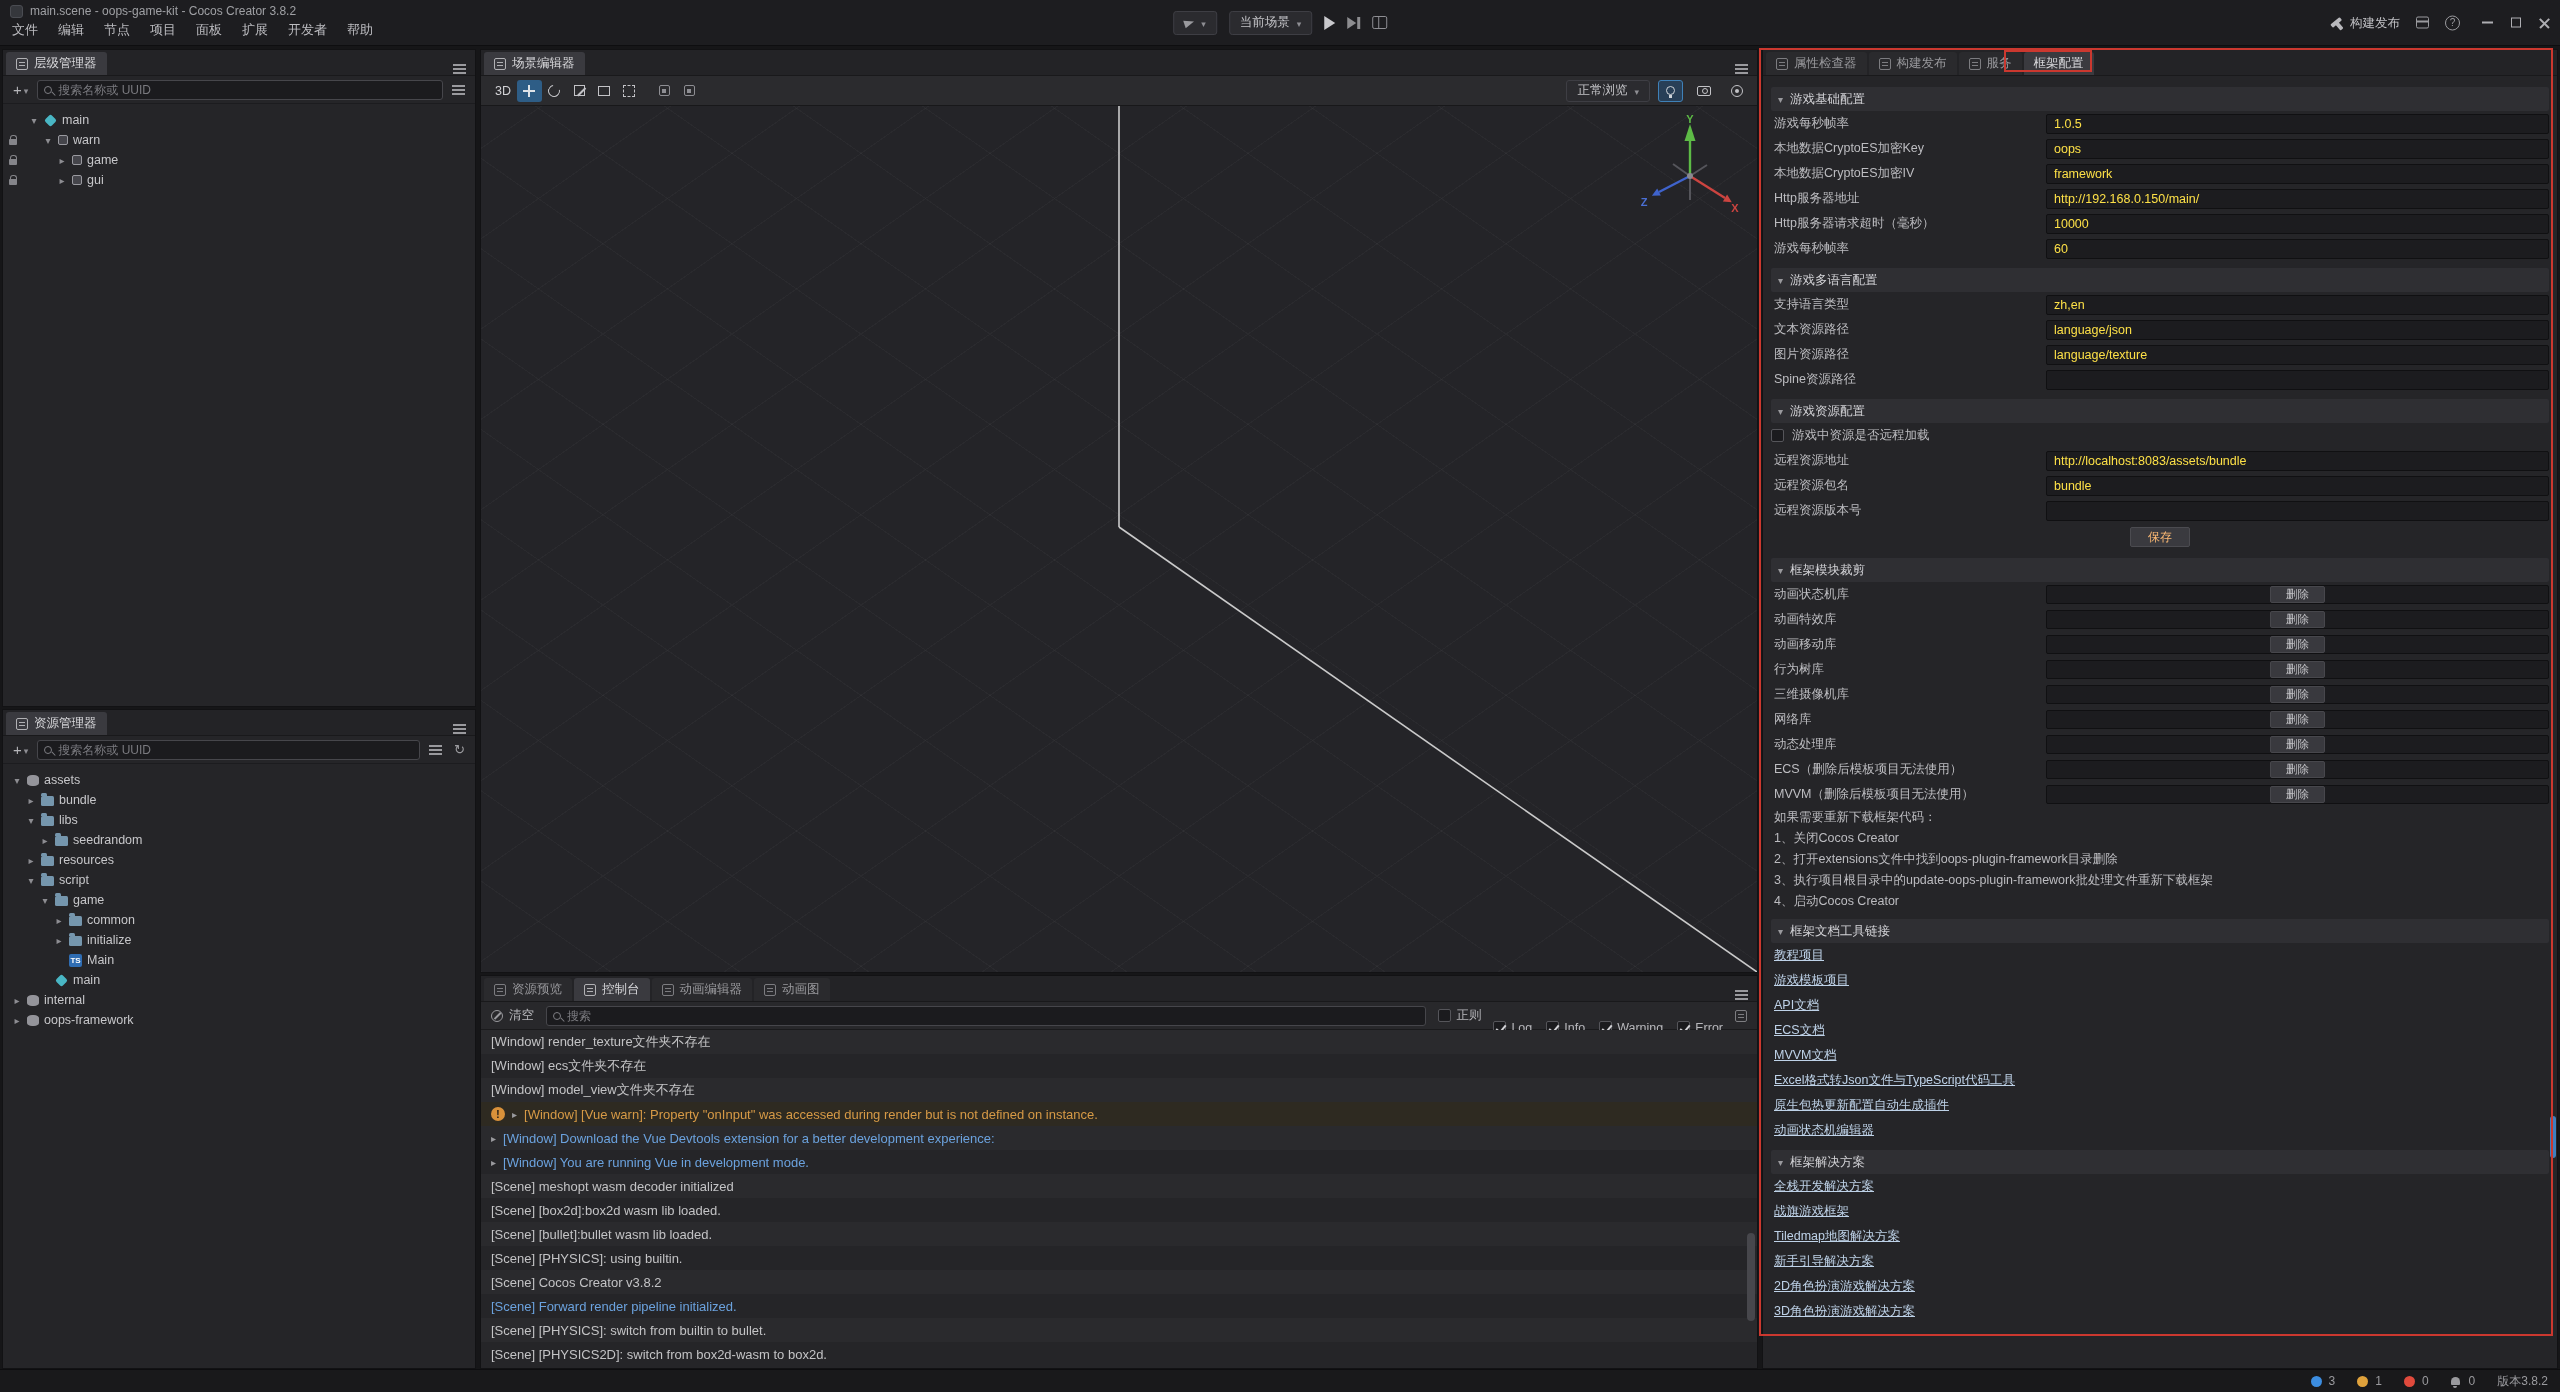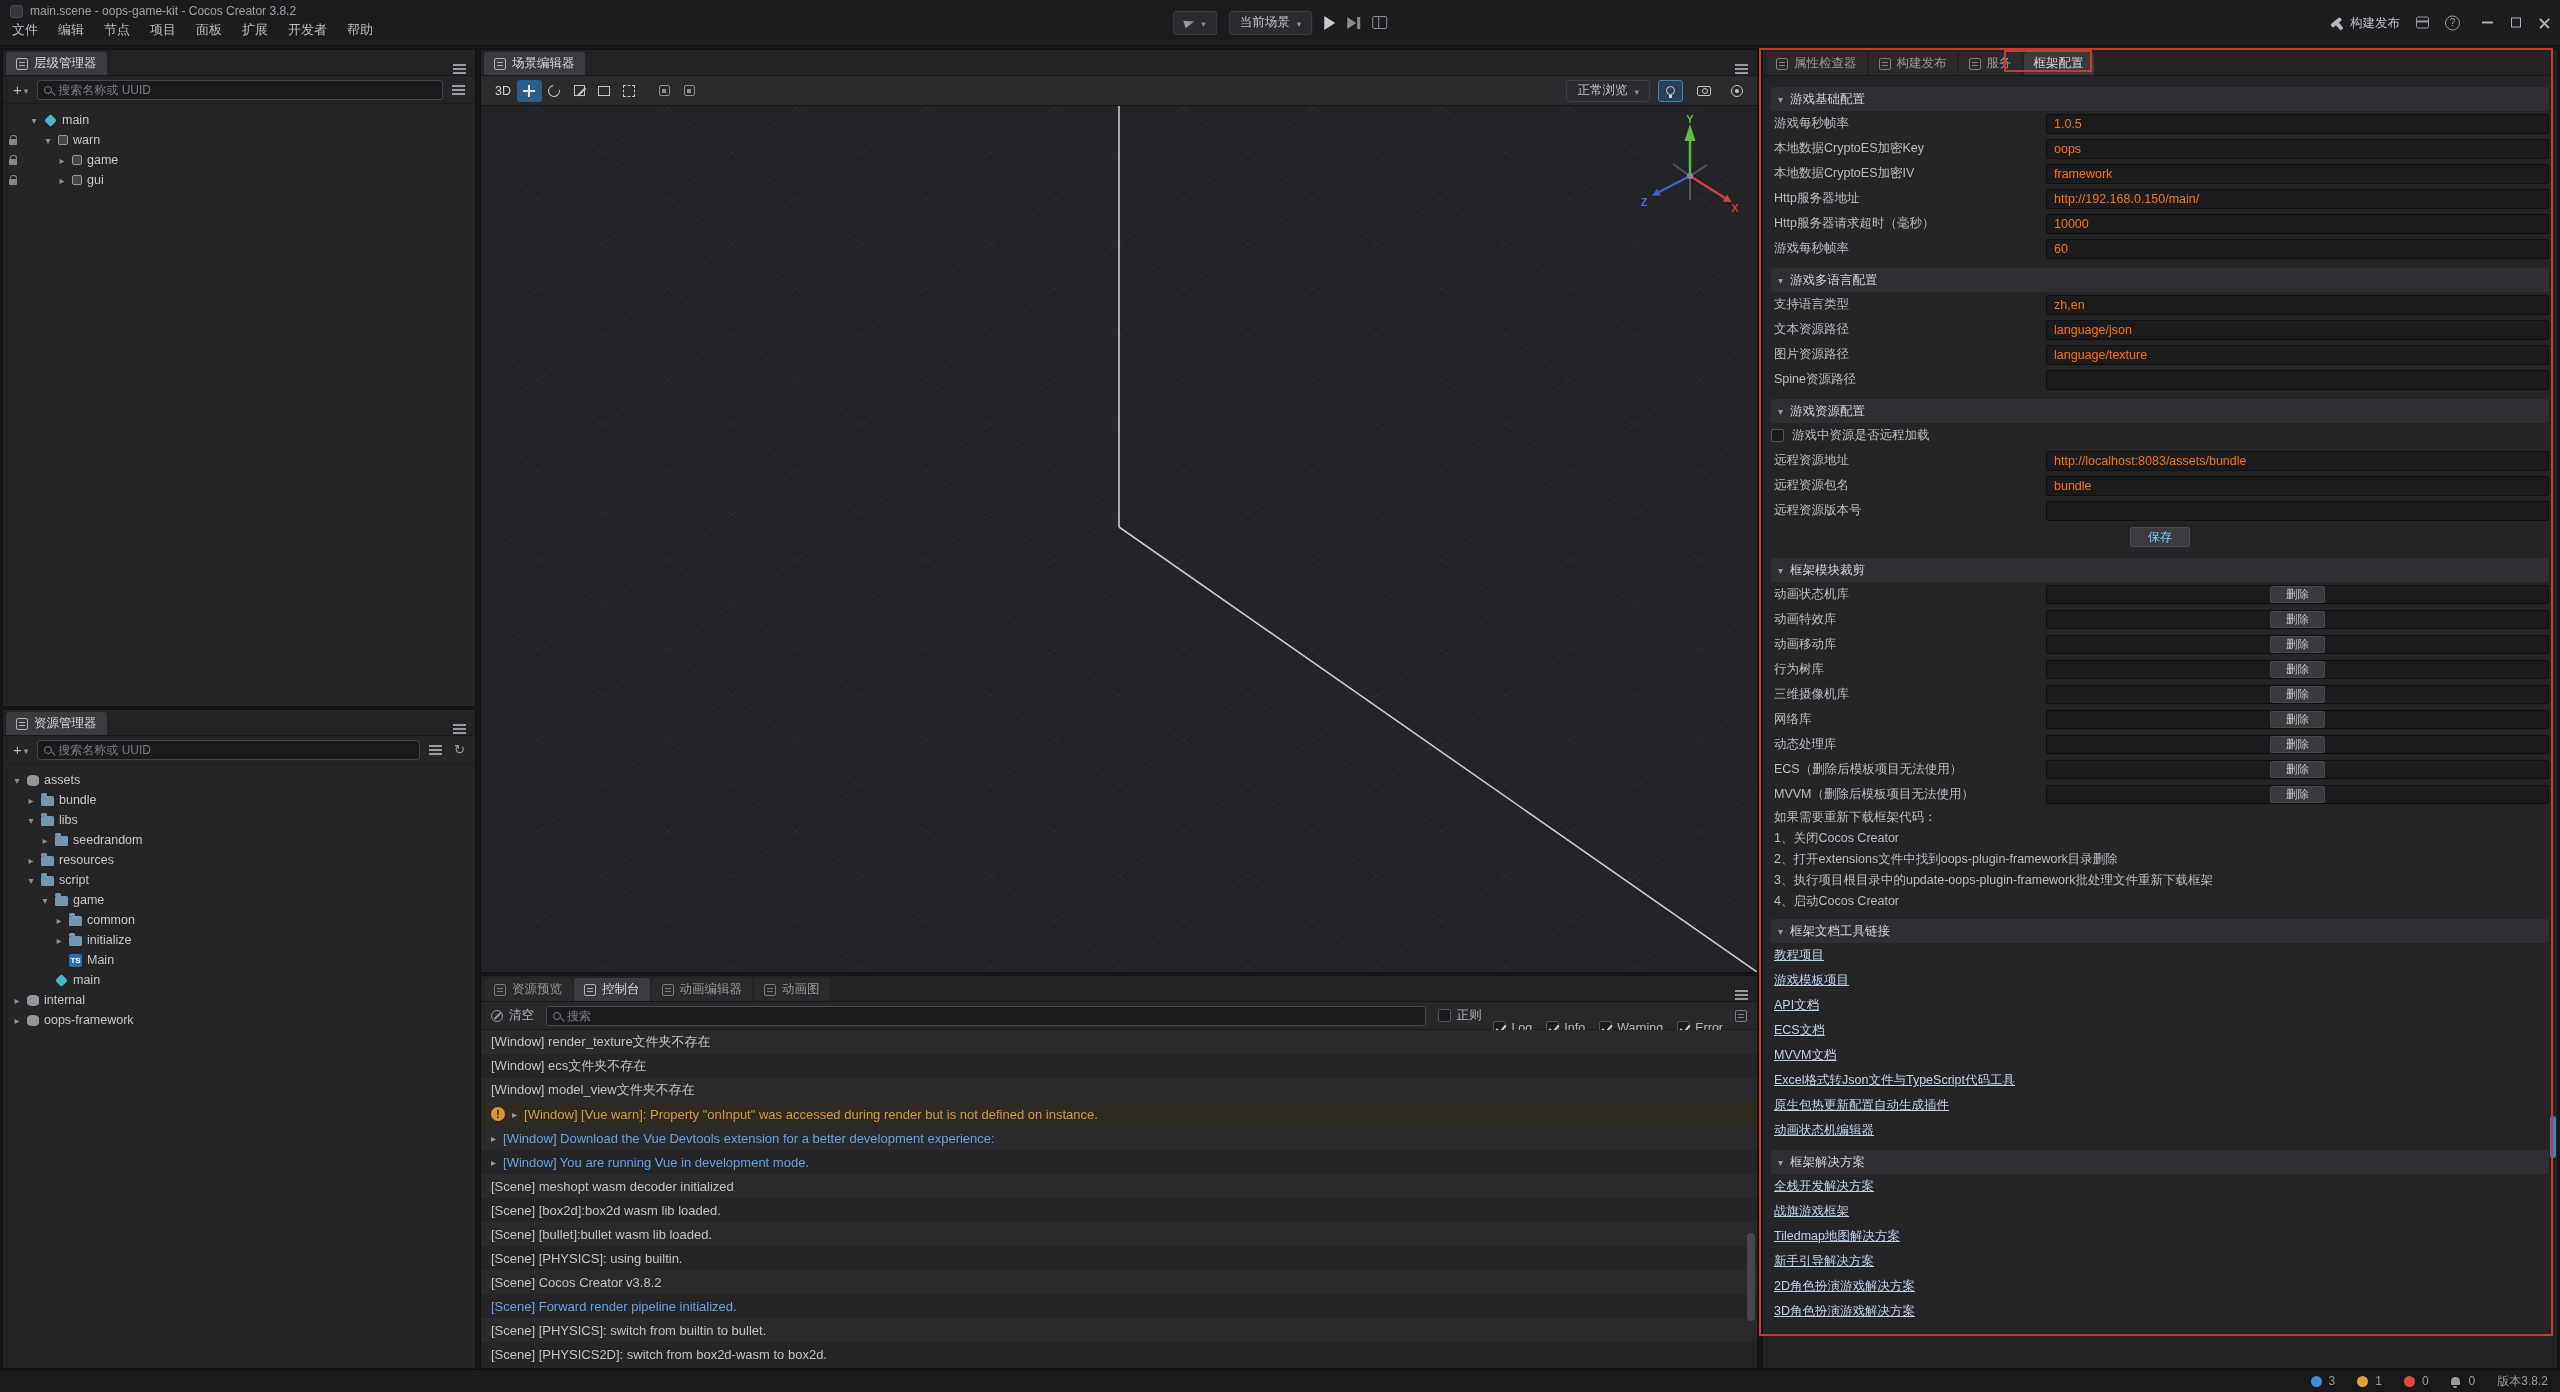--- a/index.html
+++ b/index.html
@@ -121,28 +121,28 @@
   .logrow.linkc,.logrow.info{color:#6ba2de;}
   .badge-warn{width:14px;height:14px;border-radius:50%;background:#d9913a;color:#141414;font-size:10px;font-weight:bold;display:flex;align-items:center;justify-content:center;flex:none;}
   .logchev{color:#9a9a9e;font-size:10px;cursor:pointer;flex:none;}
   .cscroll{position:absolute;right:2px;top:60%;width:8px;height:26%;background:#47474c;border-radius:4px;}
   
   .icontent{flex:1;overflow:hidden;padding:4px 8px 0 8px;position:relative;}
   .sechead{height:24px;margin-top:7px;background:#2f2f33;display:flex;align-items:center;gap:7px;padding:0 7px;border-radius:2px;color:#d3d3d7;font-size:12.5px;cursor:pointer;}
   .sechead .chev{color:#9a9a9e;font-size:10px;}
   .frow{display:flex;align-items:center;height:25px;gap:8px;}
   .flabel{width:267px;flex:none;color:#bdbdc1;font-size:12.5px;padding-left:3px;white-space:nowrap;overflow:hidden;}
-  .finput{flex:1;height:20px;background:#1c1c1f;border:1px solid #101012;border-radius:2px;color:#f97316;font-size:12.5px;padding:0 7px;font-family:inherit;outline:none;min-width:0;}
+  .finput{flex:1;height:20px;background:#1c1c1f;border:1px solid #101012;border-radius:2px;color:#fde047;font-size:12.5px;padding:0 7px;font-family:inherit;outline:none;min-width:0;}
   .mstrip{flex:1;height:19px;background:#1c1c1f;border:1px solid #101012;border-radius:2px;display:flex;align-items:center;justify-content:center;}
   .delbtn{height:17px;padding:0 15px;background:#39393e;border:1px solid #47474c;border-radius:2px;color:#c2c2c6;font-size:11.5px;cursor:pointer;font-family:inherit;}
   .note{height:21px;display:flex;align-items:center;color:#bcbcc0;font-size:12.5px;padding-left:3px;white-space:nowrap;}
   .linkrow{height:25px;display:flex;align-items:center;padding-left:3px;}
   .doclink{color:#bed2e8;text-decoration:underline;font-size:12.5px;cursor:pointer;white-space:nowrap;}
   .btnrow{height:28px;display:flex;align-items:center;justify-content:center;}
-  .savebtn{height:20px;padding:0 17px;background:#3a3a3f;border:1px solid #4b4b50;border-radius:2px;color:#7dd3fc;font-size:12px;cursor:pointer;font-family:inherit;}
+  .savebtn{height:20px;padding:0 17px;background:#3a3a3f;border:1px solid #4b4b50;border-radius:2px;color:#fdba74;font-size:12px;cursor:pointer;font-family:inherit;}
   .cblabel{color:#bdbdc1;font-size:12.5px;}
   .iscroll{position:absolute;right:1px;top:1066px;width:6px;height:42px;background:#3f7fbf;border-radius:3px;}
   
   #statusbar{position:absolute;left:0;bottom:0;width:2560px;height:23px;background:#19191b;border-top:1px solid #0d0d0f;
     display:flex;align-items:center;justify-content:flex-end;gap:7px;padding:0 12px;font-size:12px;color:#9a9a9e;}
   .sdot{width:11px;height:11px;border-radius:50%;flex:none;}
   .sgap{width:8px;}
   .i-bell{width:9px;height:8px;background:#9a9a9e;border-radius:4.5px 4.5px 1px 1px;position:relative;margin-right:2px;}
   .i-bell::after{content:"";position:absolute;left:2.5px;bottom:-3px;width:4px;height:2px;border-radius:0 0 2px 2px;background:#9a9a9e;}
   

